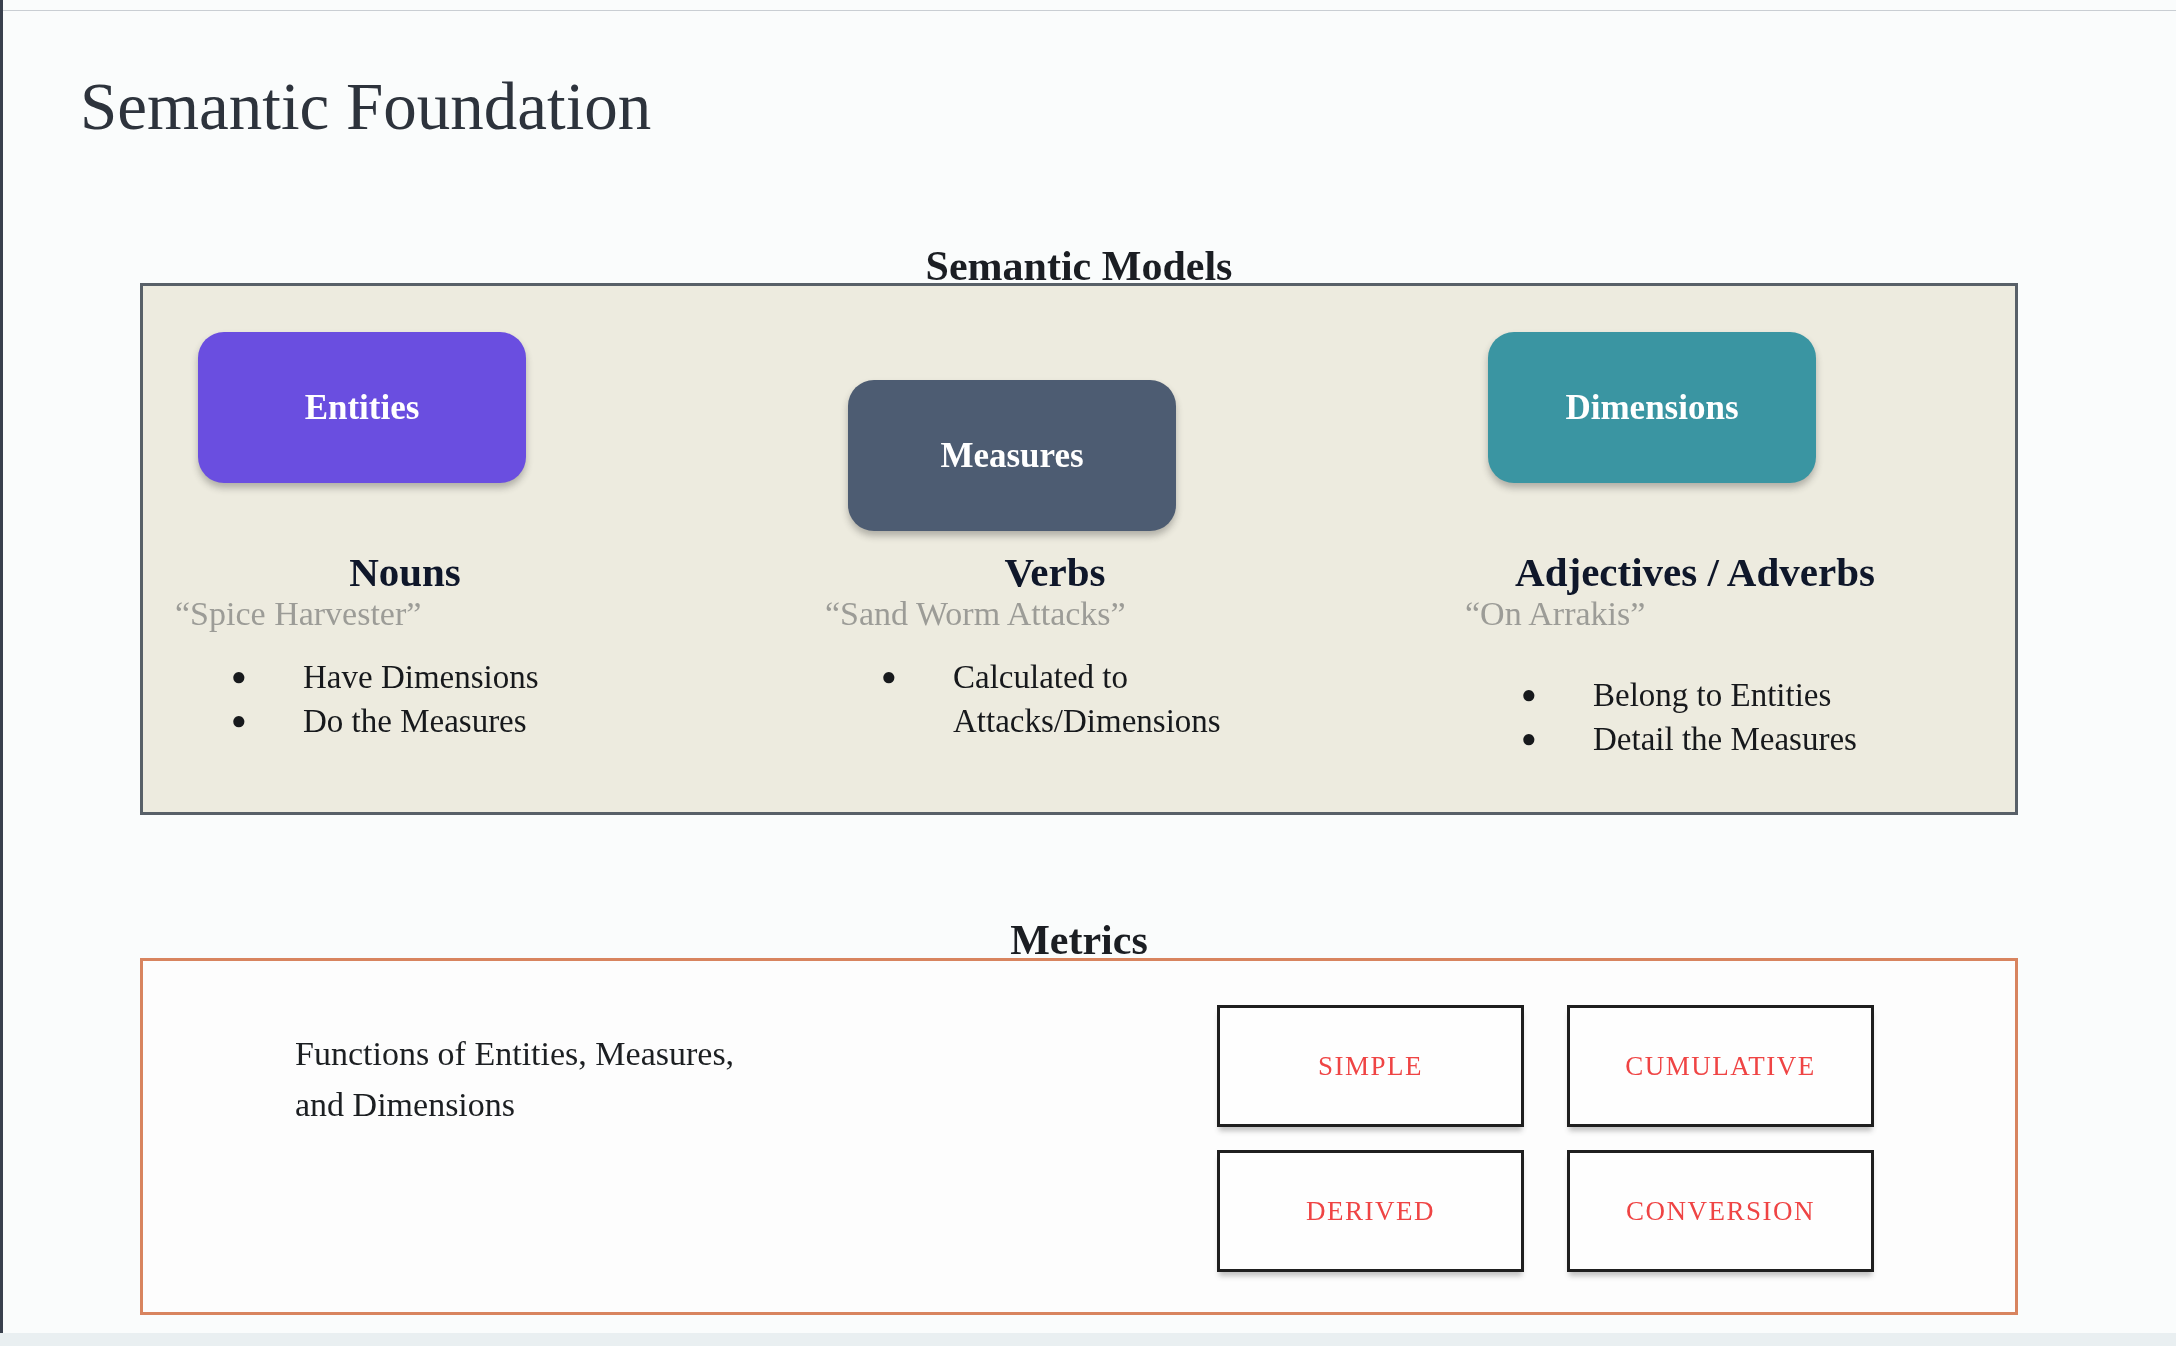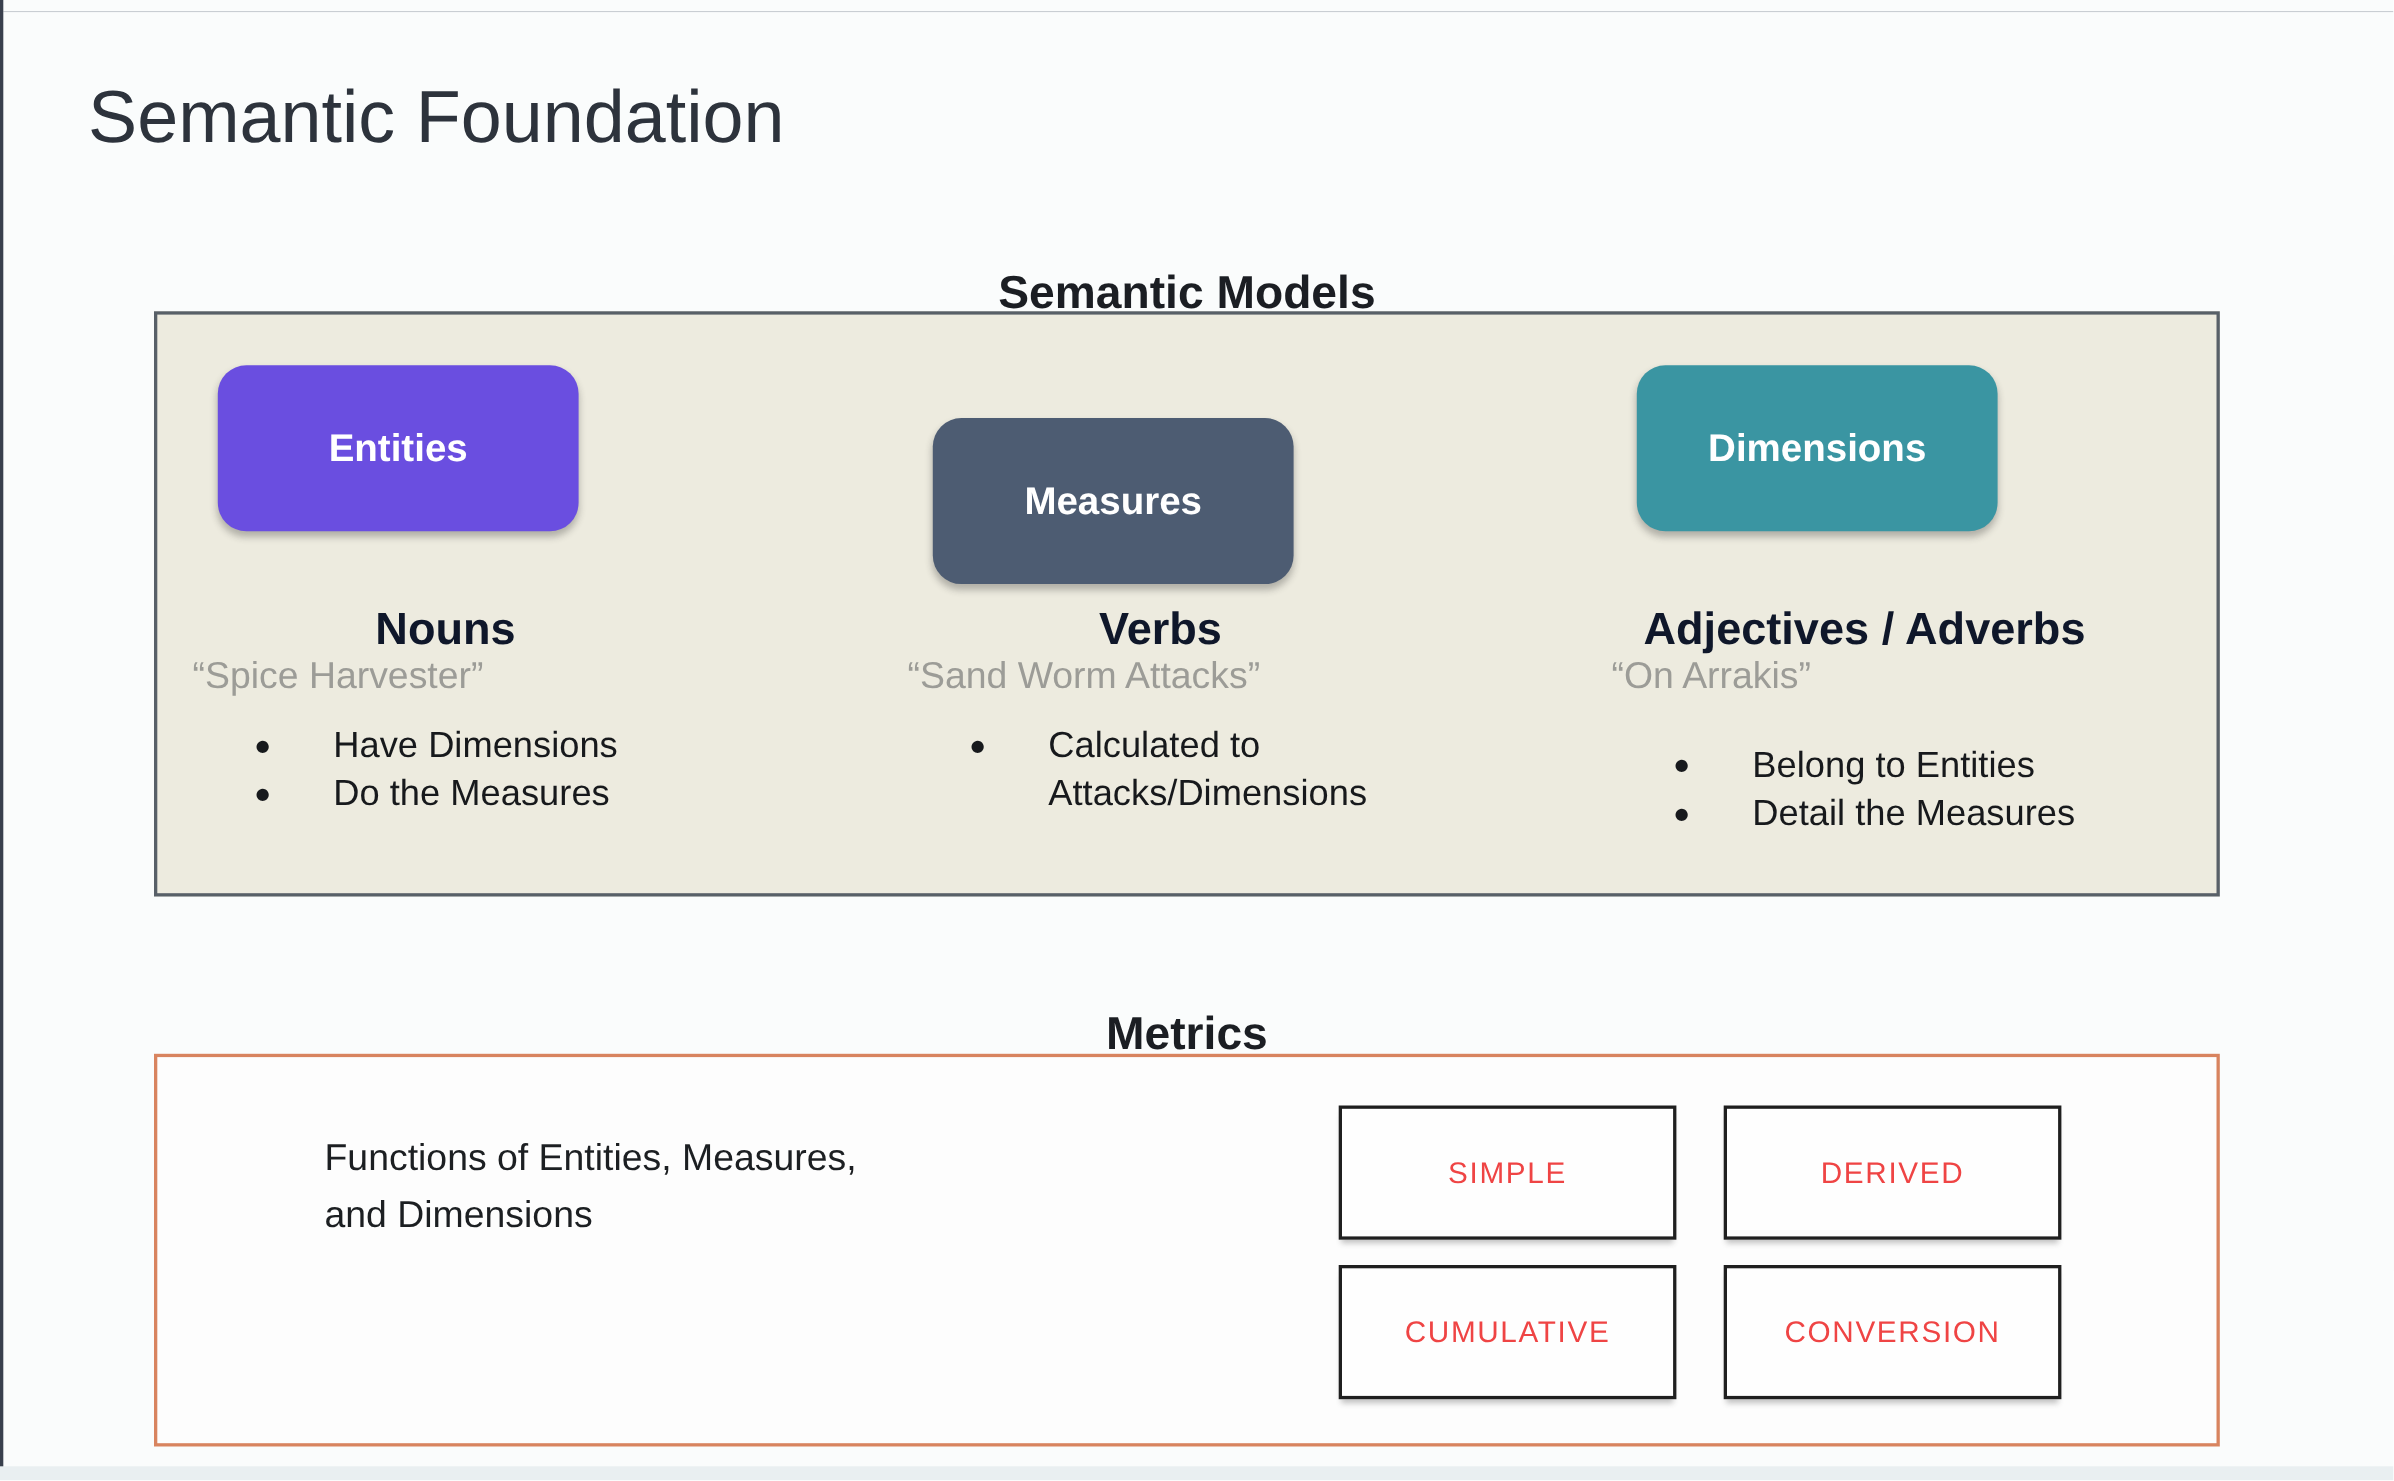--- a/index.html
+++ b/index.html
@@ -1,20 +1,20 @@
 <!DOCTYPE html>
 <html style="--entities: #6a4ee0; --measures: #4d5c72; --dimensions: #3a95a2; --models_box_bg: #edebdf; --models_box_border: #586068; --metrics_box_border: #d8845f;"><head>
 <meta charset="utf-8">
 <style>
   html,body{margin:0;padding:0;background:#ffffff;}
   .slide{
     position:relative;
     width:2176px;height:1346px;
     background:#fafcfc;
-    font-family:Liberation Sans, sans-serif;
+    font-family:Liberation Serif, serif;
     overflow:hidden;
   }
   
   .edge-left{position:absolute;left:0;top:0;width:3px;height:1334px;background:#39404d;}
   .edge-top{position:absolute;left:3px;top:10px;width:2173px;height:1px;background:#c9ced3;}
   .edge-bottom{position:absolute;left:0;bottom:0;width:100%;height:13px;background:#e9eff1;}
 
   .page-title{
     position:absolute;left:80px;top:68px;
     font-size:67px;font-weight:400;color:#2d333c;letter-spacing:0px;
@@ -153,17 +153,17 @@
 
   <div class="section-heading metrics-heading">Metrics</div>
 
   <div class="metrics-box"></div>
 
   <div class="metrics-desc">Functions of Entities, Measures,
 and Dimensions</div>
 
   <div class="metric-grid">
     <div class="metric-card">SIMPLE</div>
+    <div class="metric-card">CUMULATIVE</div>
     <div class="metric-card">DERIVED</div>
-    <div class="metric-card">CUMULATIVE</div>
     <div class="metric-card">CONVERSION</div>
   </div>
 </div>
 
 </body></html>

